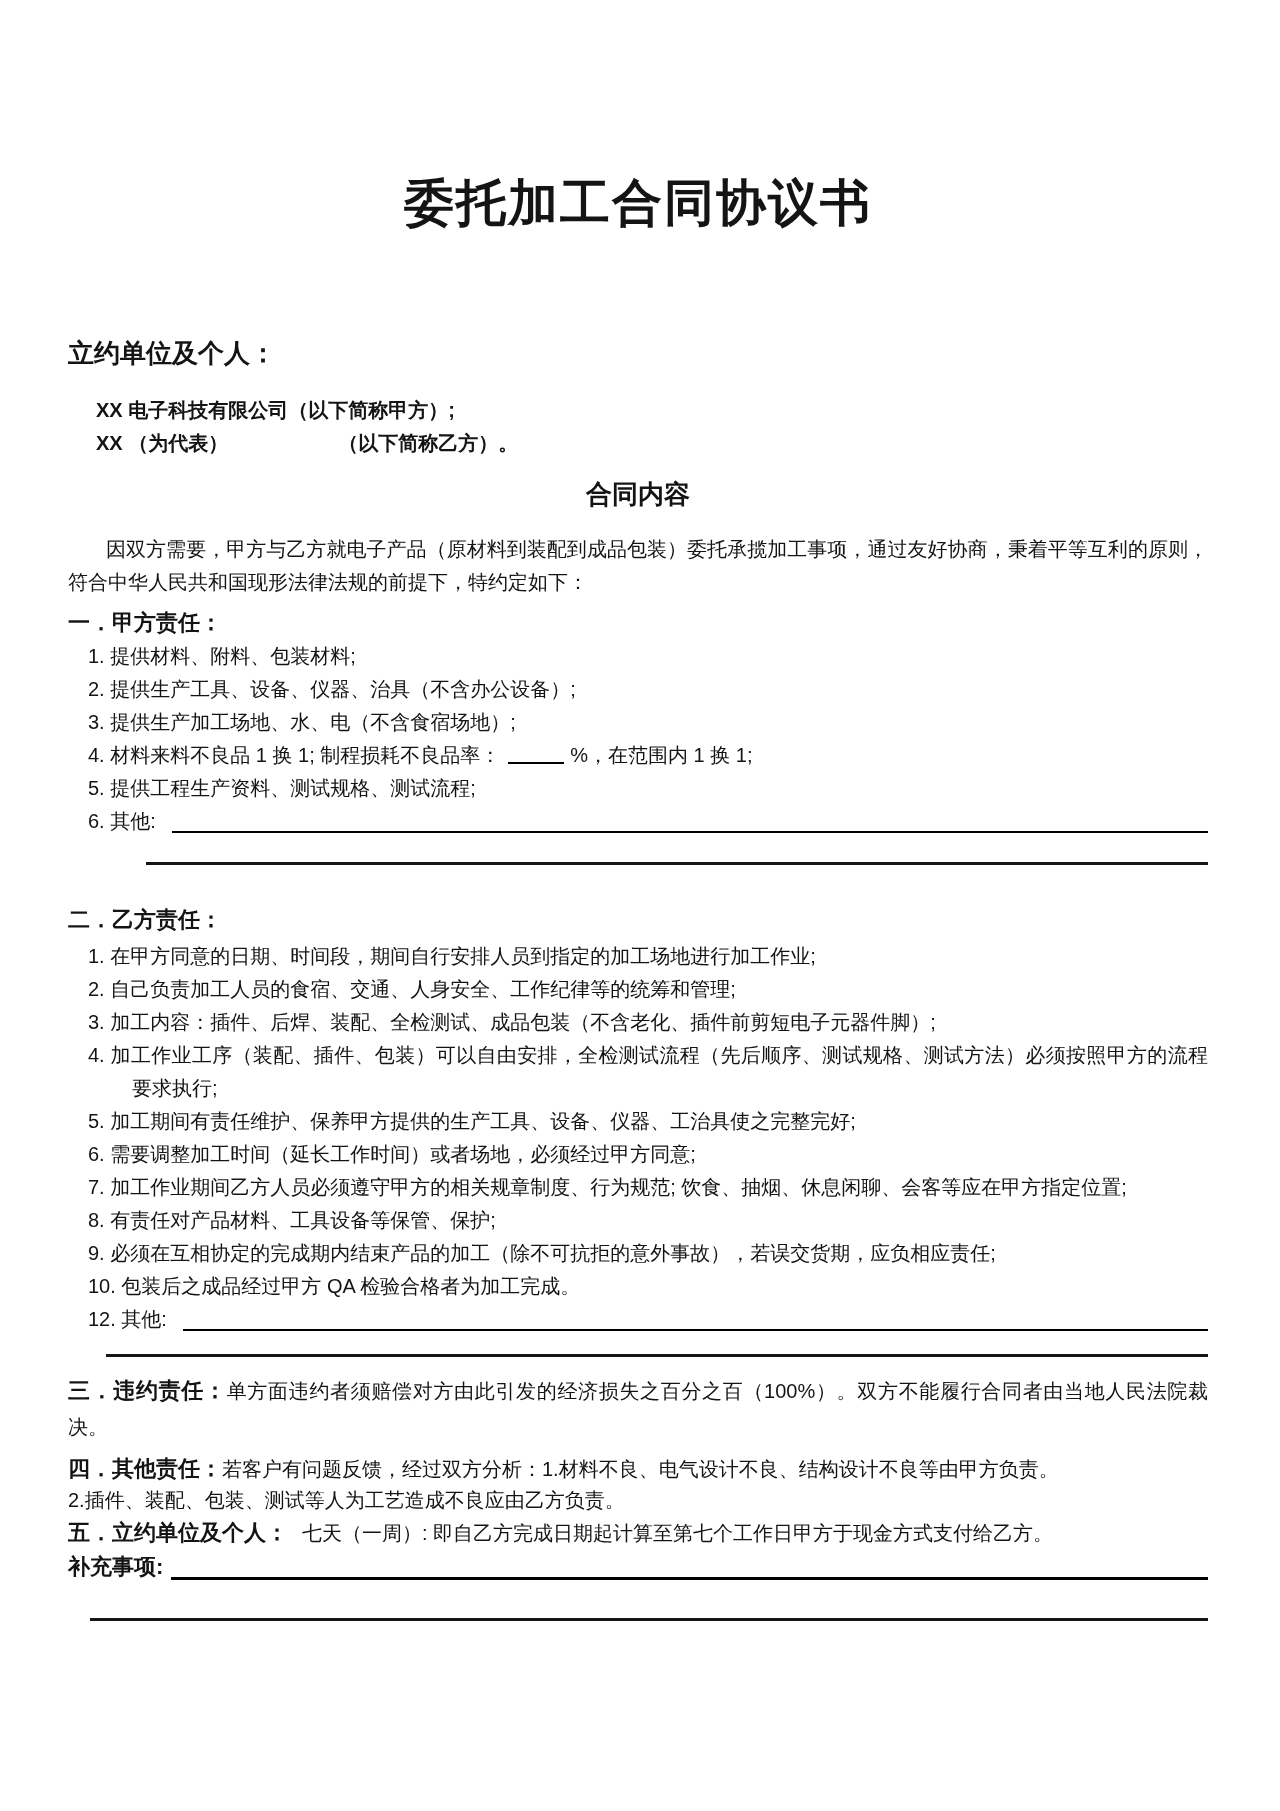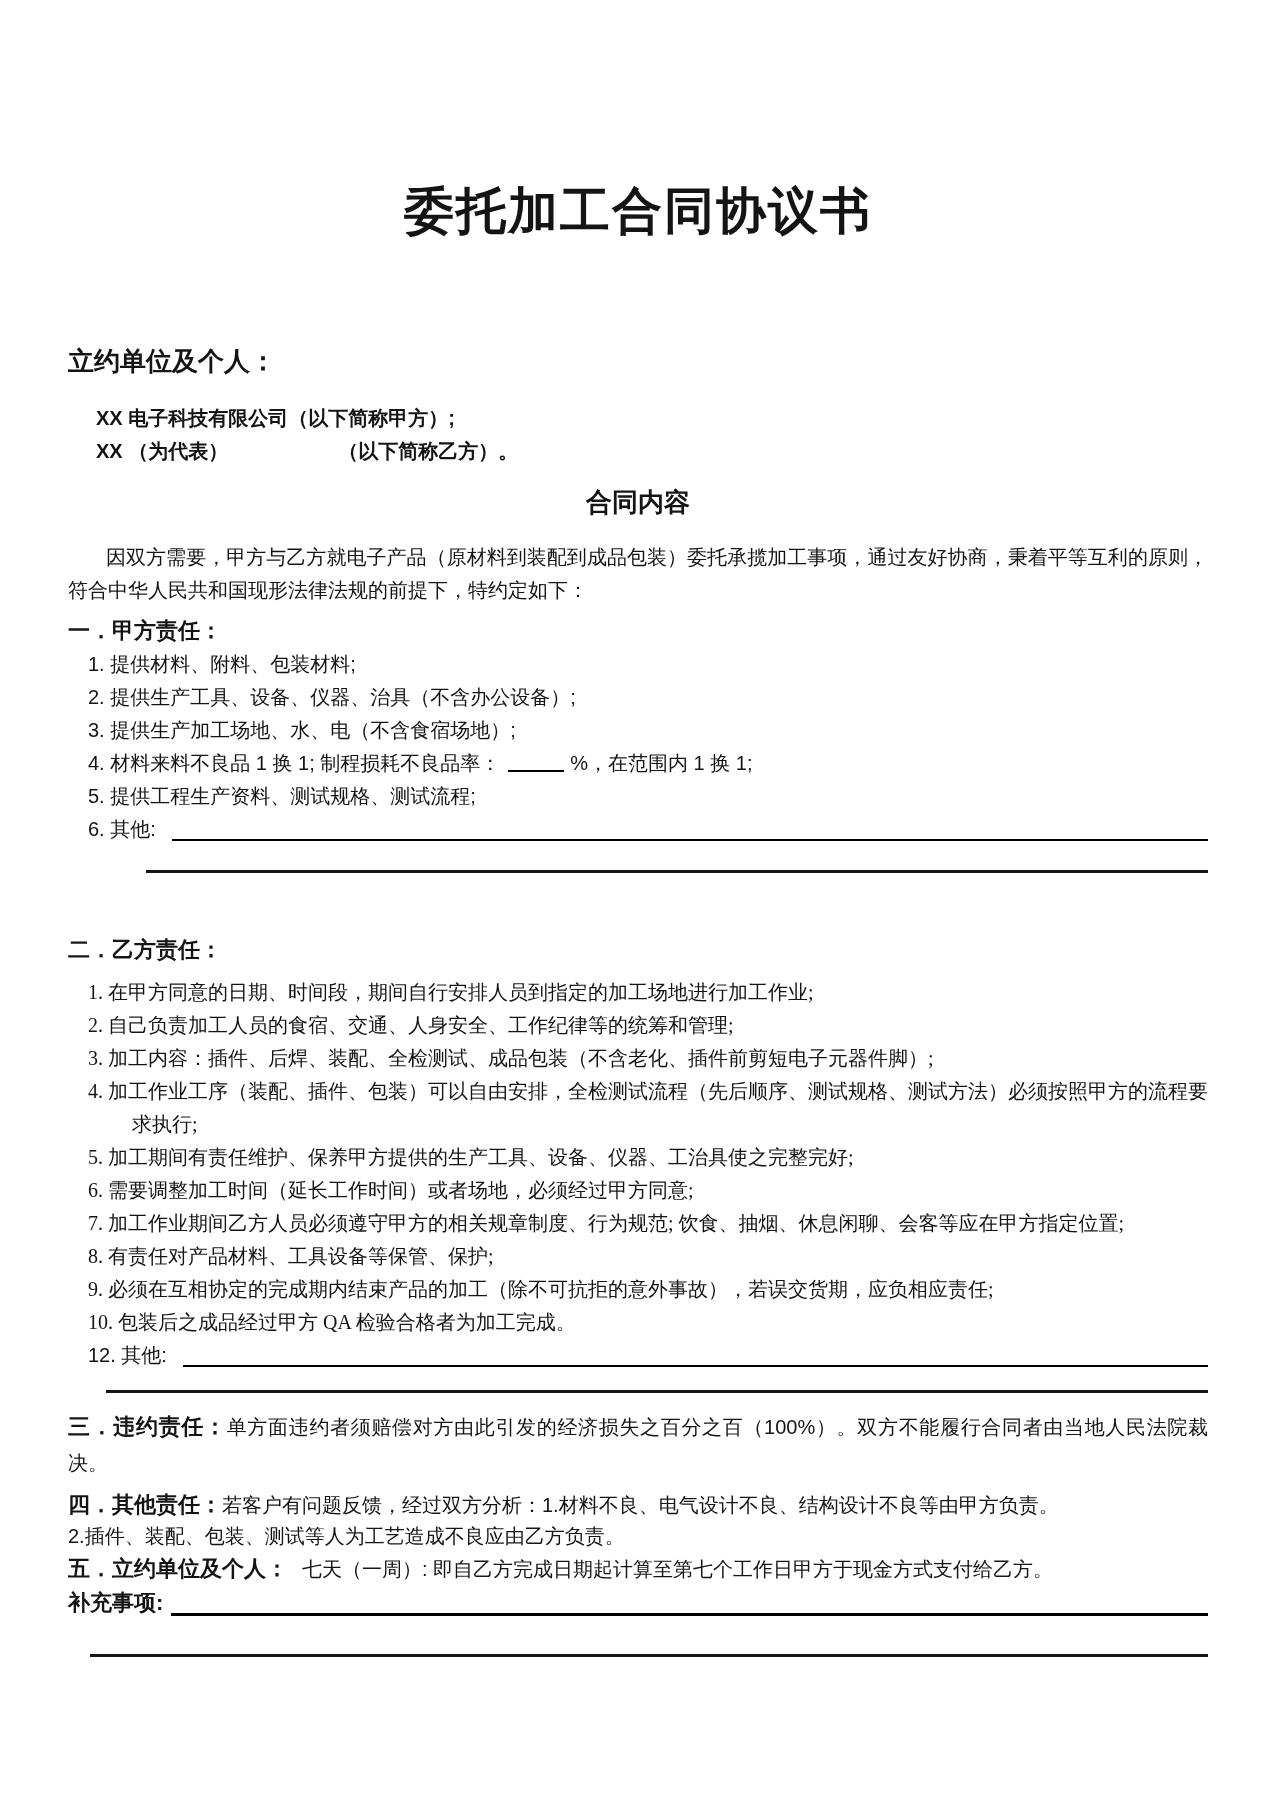--- a/index.html
+++ b/index.html
@@ -6,21 +6,21 @@
   html,body { background:#ffffff; }
   body {
     width:1280px; height:1811px; overflow:hidden;
     font-family:"Liberation Sans","DejaVu Sans",sans-serif;
     color:#141414;
   }
   .page {
     position:relative; width:1280px; height:1811px; background:#ffffff;
     font-size:20px; line-height:33px;
   }
-  .content { position:absolute; left:68px; top:8px; width:1140px; }
+  .content { position:absolute; left:68px; top:0; width:1140px; }
 
   .doc-title { margin-top:172px; text-align:center; font-size:50px; line-height:62px; font-weight:700; letter-spacing:2px; }
 
   .parties-heading { margin-top:102px; font-size:26px; line-height:34px; font-weight:700; }
   .party-line { margin-left:28px; font-weight:700; }
   .party-line.first { margin-top:24px; }
   .party-gap { display:inline-block; width:110px; }
 
   .content-heading { margin-top:17px; text-align:center; font-size:26px; line-height:34px; font-weight:700; }
 
@@ -75,22 +75,22 @@
         <span>4. 材料来料不良品 1 换 1; 制程损耗不良品率：</span><span class="blank-inline"></span><span>%，在范围内 1 换 1;</span>
       </div>
       <div class="item">5. 提供工程生产资料、测试规格、测试流程;</div>
     </div>
     <div class="item-flex">
       <span>6. 其他:</span>
       <span class="fill"></span>
     </div>
     <div class="rule rule-1"></div>
 
-    <div class="sec-heading" style="margin-top:60px;">二．乙方责任：</div>
-    <div class="list" style="margin-top:9px;font-family:Liberation Serif, serif;">
+    <div class="sec-heading" style="margin-top:38px;">二．乙方责任：</div>
+    <div class="list" style="margin-top:3px;">
       <div class="item">1. 在甲方同意的日期、时间段，期间自行安排人员到指定的加工场地进行加工作业;</div>
       <div class="item">2. 自己负责加工人员的食宿、交通、人身安全、工作纪律等的统筹和管理;</div>
       <div class="item">3. 加工内容：插件、后焊、装配、全检测试、成品包装（不含老化、插件前剪短电子元器件脚）;</div>
       <div class="item">4. 加工作业工序（装配、插件、包装）可以自由安排，全检测试流程（先后顺序、测试规格、测试方法）必须按照甲方的流程要求执行;</div>
       <div class="item">5. 加工期间有责任维护、保养甲方提供的生产工具、设备、仪器、工治具使之完整完好;</div>
       <div class="item">6. 需要调整加工时间（延长工作时间）或者场地，必须经过甲方同意;</div>
       <div class="item">7. 加工作业期间乙方人员必须遵守甲方的相关规章制度、行为规范; 饮食、抽烟、休息闲聊、会客等应在甲方指定位置;</div>
       <div class="item">8. 有责任对产品材料、工具设备等保管、保护;</div>
       <div class="item">9. 必须在互相协定的完成期内结束产品的加工（除不可抗拒的意外事故），若误交货期，应负相应责任;</div>
       <div class="item">10. 包装后之成品经过甲方 QA 检验合格者为加工完成。</div>

